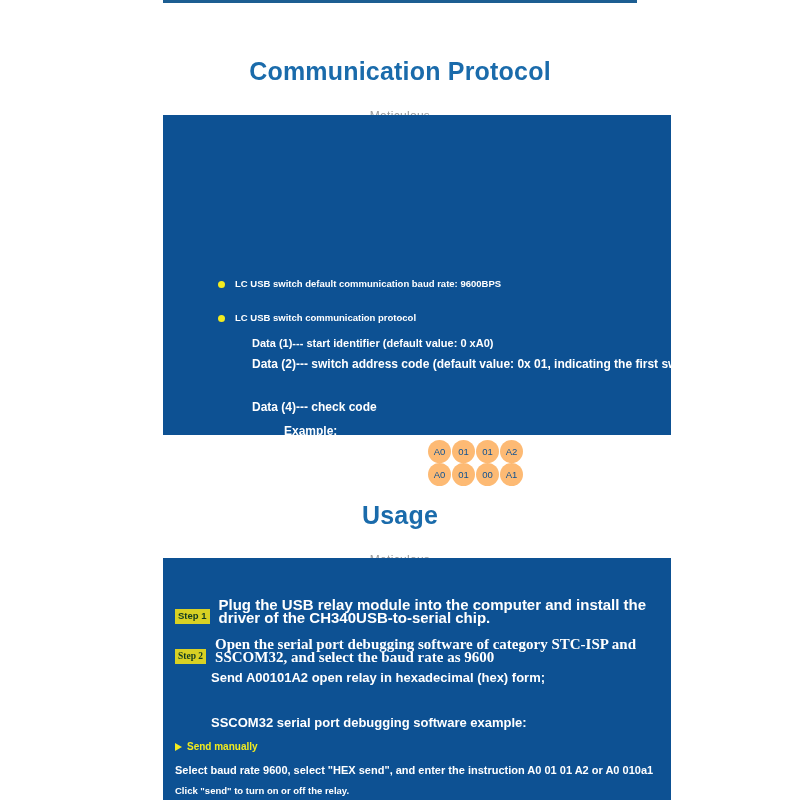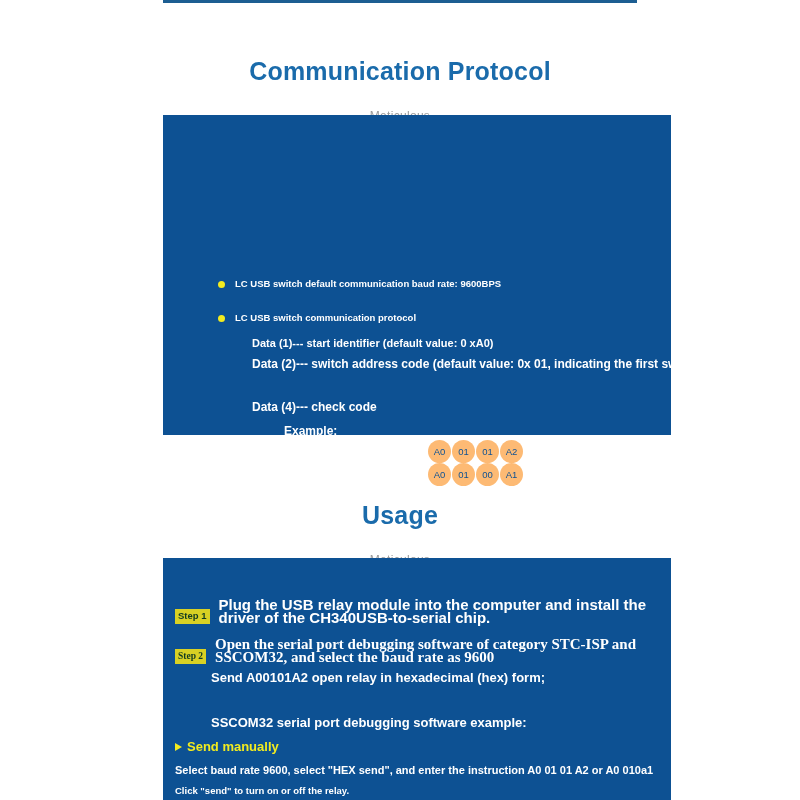--- a/index.html
+++ b/index.html
@@ -191,21 +191,21 @@
   }
   .tri-icon {
     width: 0; height: 0;
     border-left: 7px solid #f2eb1f;
     border-top: 4.5px solid transparent;
     border-bottom: 4.5px solid transparent;
     margin-right: 5px;
     flex: 0 0 auto;
   }
   #send-manually-label {
-    font-size: 13px;
+    font-size: 10px;
     font-weight: bold;
     color: #f2eb1f;
     line-height: 14px;
     white-space: nowrap;
   }
   #usage-line-3 { position: absolute; left: 12px; right: 12px; top: 206px;
                   font-size: 11px; font-weight: bold; color:#fff; line-height:13px; }
   #usage-line-4 { position: absolute; left: 12px; right: 12px; top: 226px;
                   font-size: 9.5px; font-weight: bold; color:#fff; line-height:13px; }
 </style>

